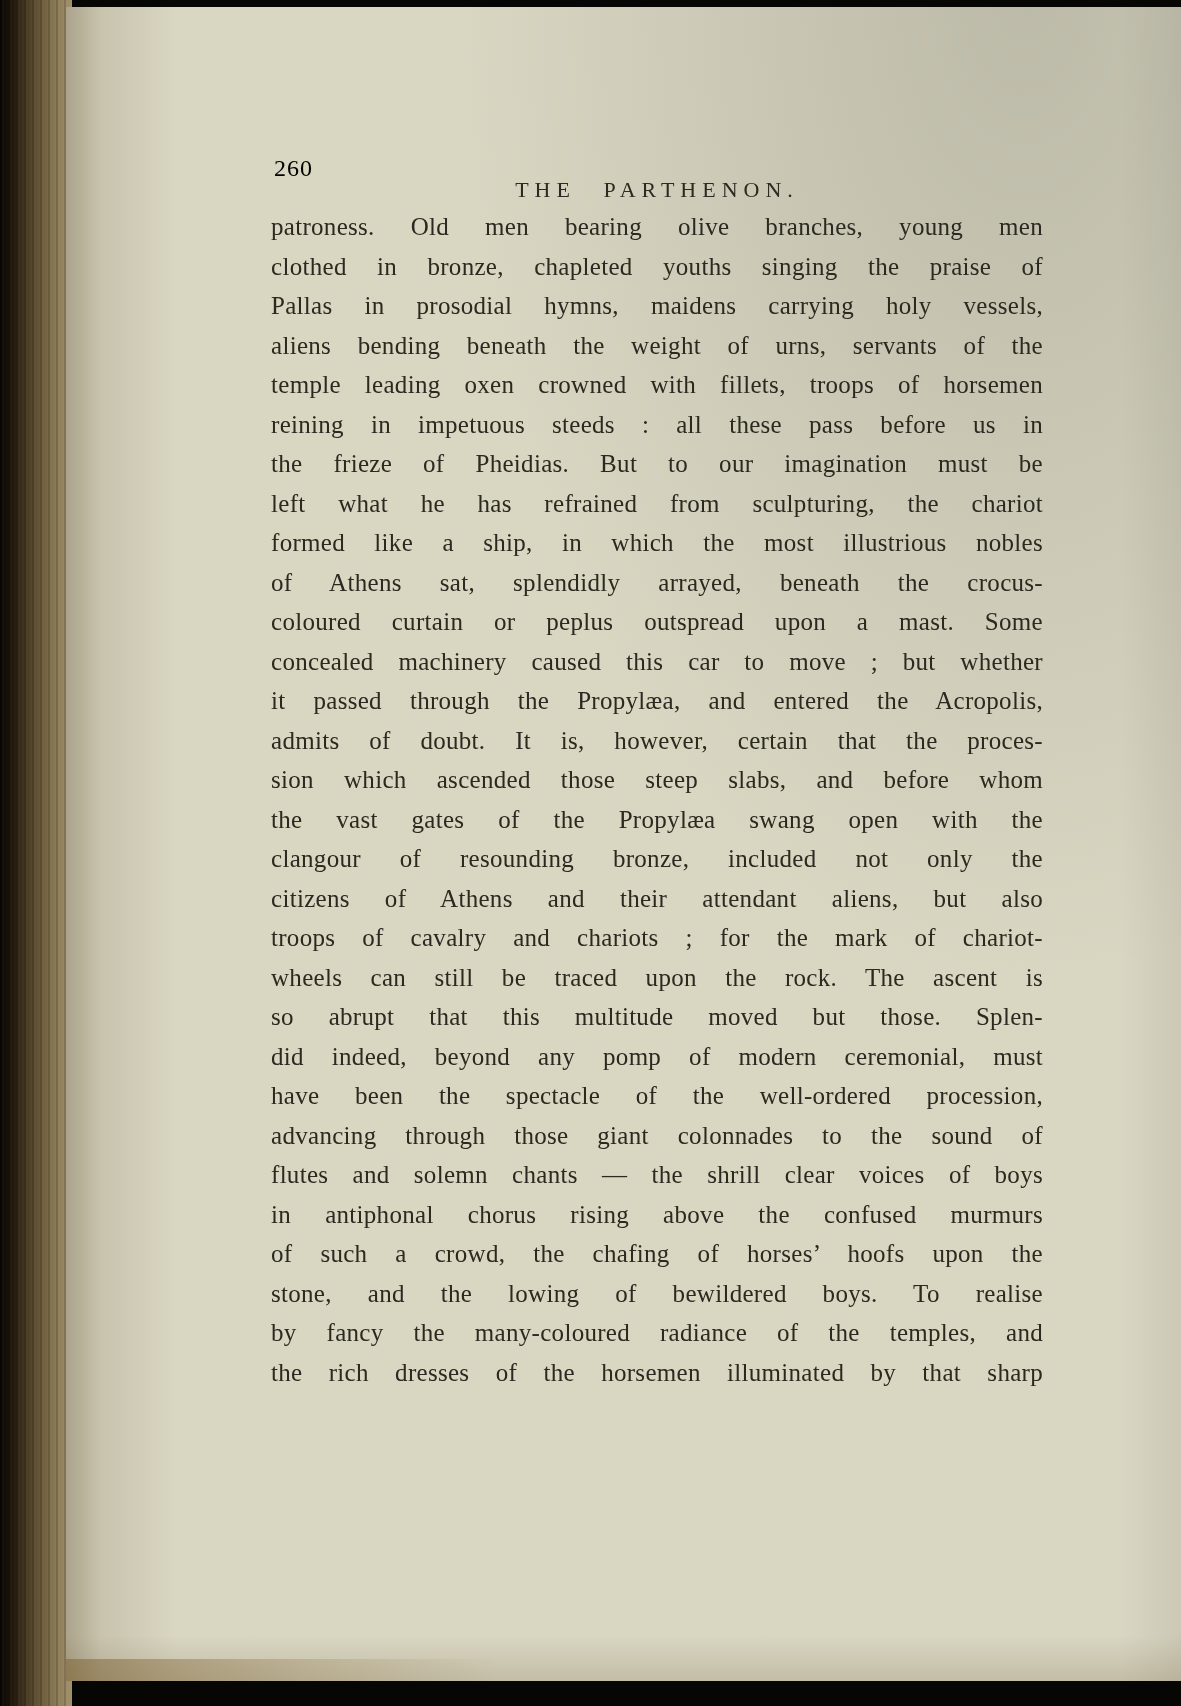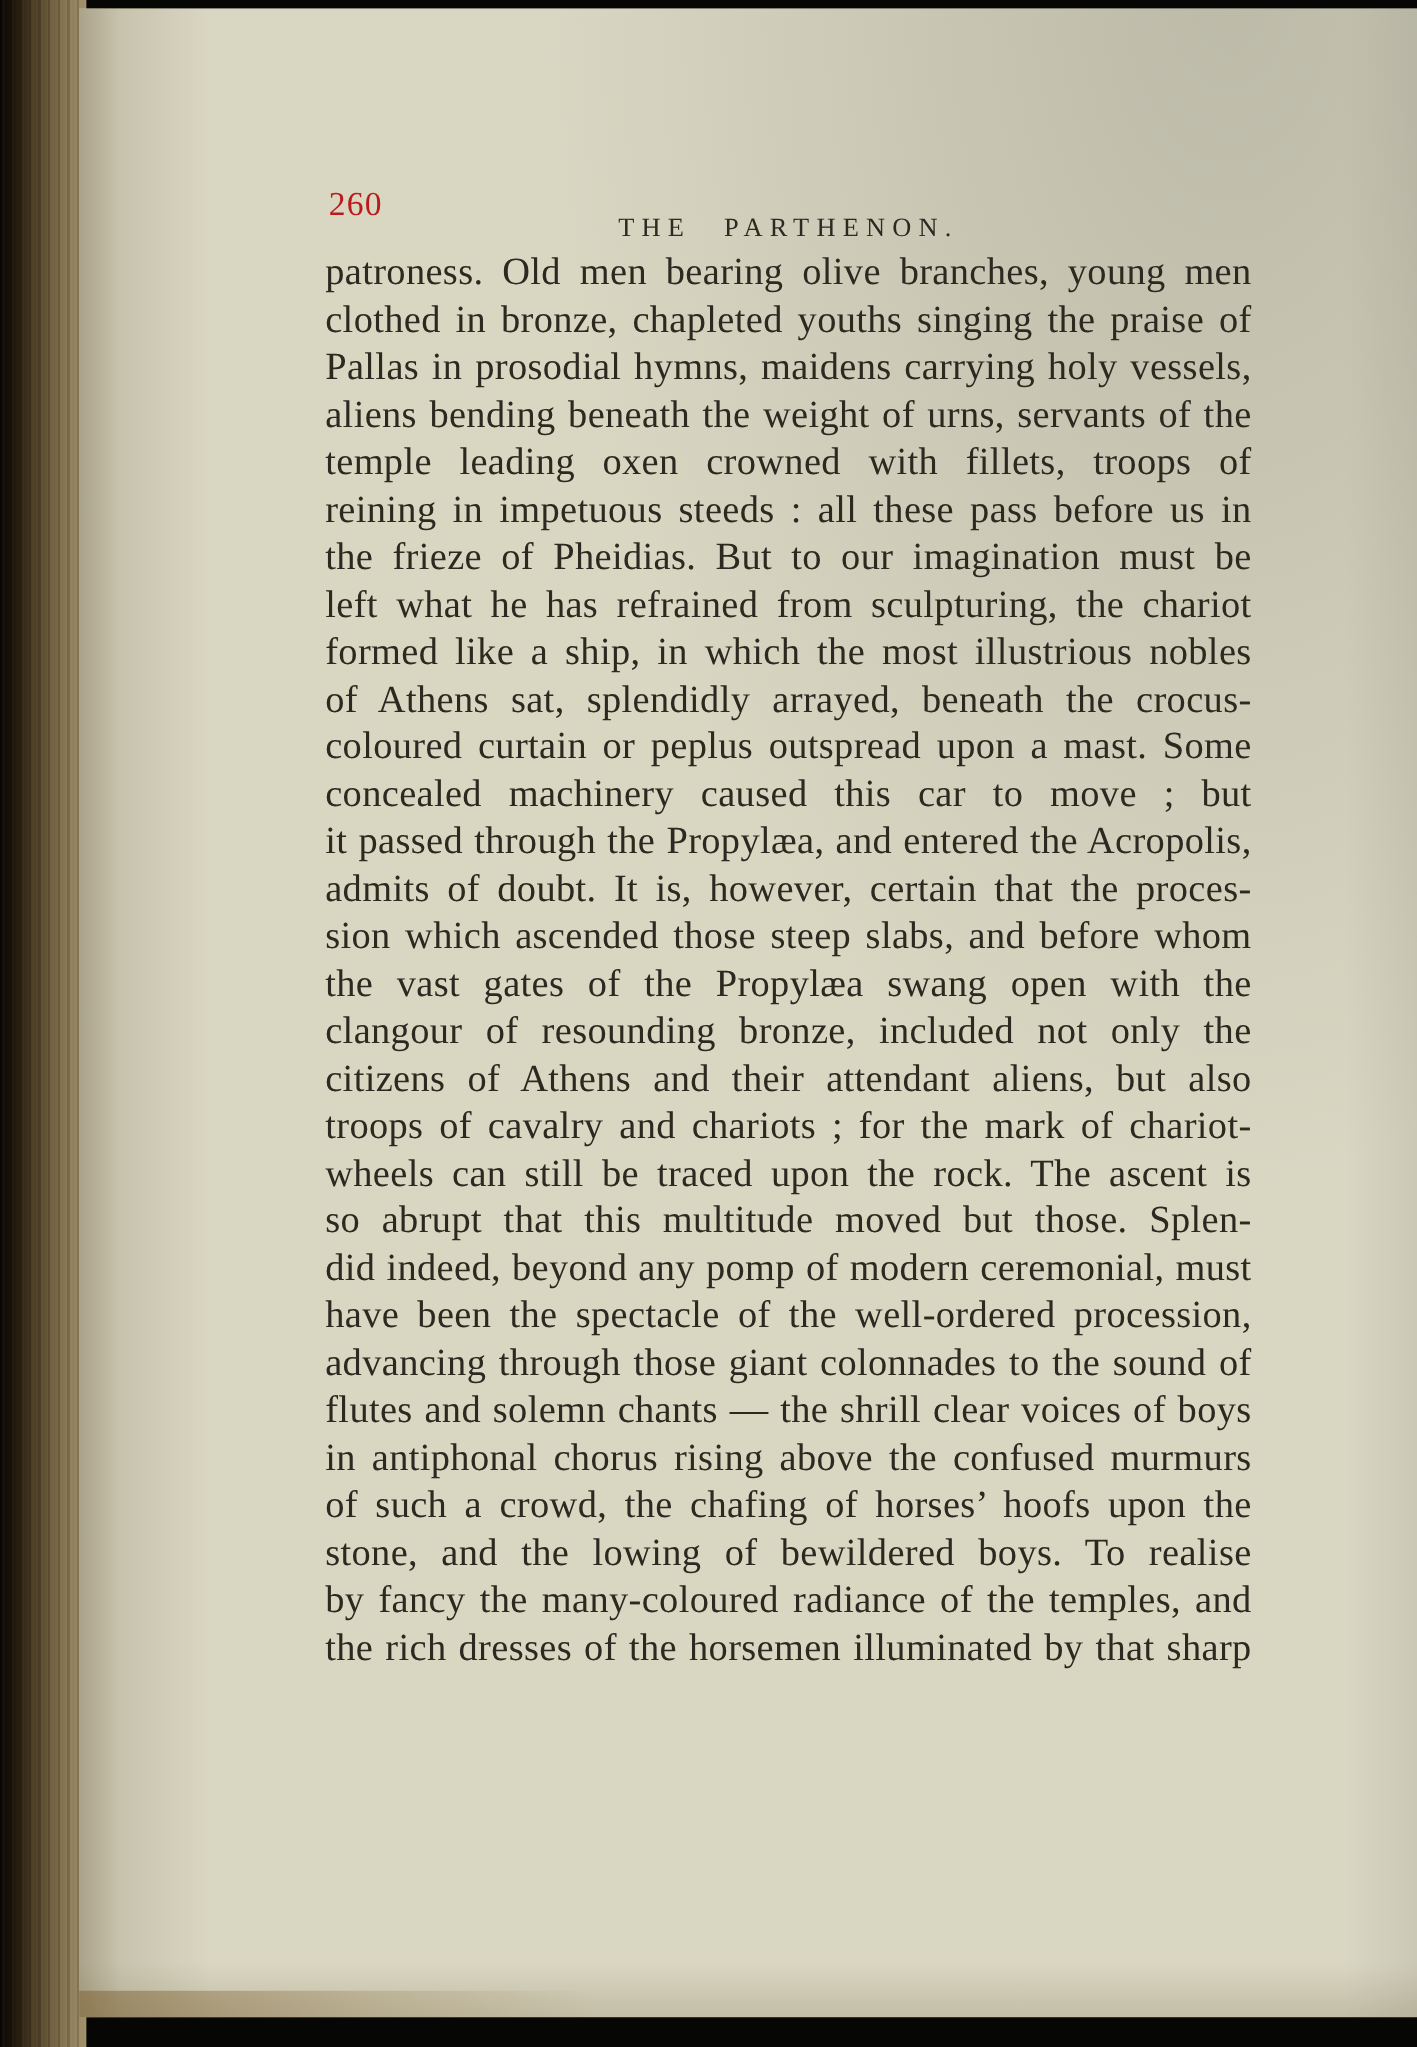--- a/index.html
+++ b/index.html
@@ -35,33 +35,33 @@
     pointer-events:none;
   }
   
   .bottom-edges {
     position:absolute; left:66px; bottom:25px; width:430px; height:22px;
     background:linear-gradient(90deg, rgba(130,105,60,.85), rgba(150,128,85,.45) 55%, rgba(0,0,0,0));
     opacity:.7;
   }
   .page-number {
     position:absolute; left:208px; top:148px;
-    font-size:28px; color:#b91c1c; letter-spacing:1px;
+    font-size:24px; color:#000000; letter-spacing:1px;
   }
   .running-header {
     position:absolute; left:205px; top:150px; width:772px;
     text-align:center; font-size:22px; color:#2c2a22;
     letter-spacing:6px; word-spacing:16px;margin-top:20px;
   }
   .text-block {
     position:absolute; left:205px; top:200px; width:772px;
     color:#2b2920;
   }
   .text-line {
-    font-size:32px;
+    font-size:25px;
     line-height:39.5px;
     height:39.5px;
     letter-spacing:0.3px;
     white-space:normal;
     text-align:justify;
     text-align-last:justify;
     overflow:hidden;
   }
 </style>
 </head>

